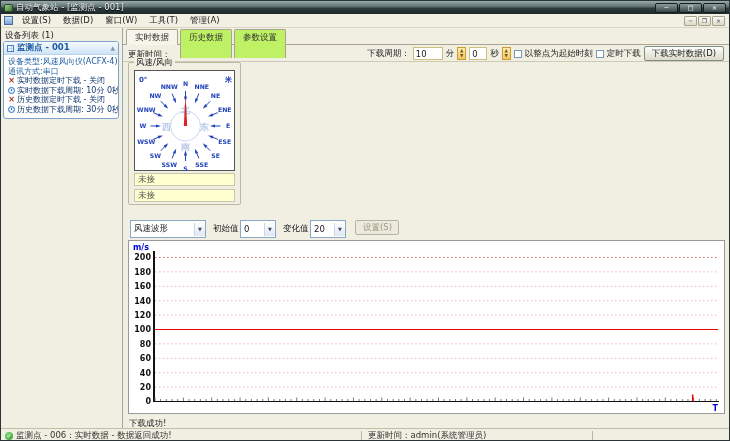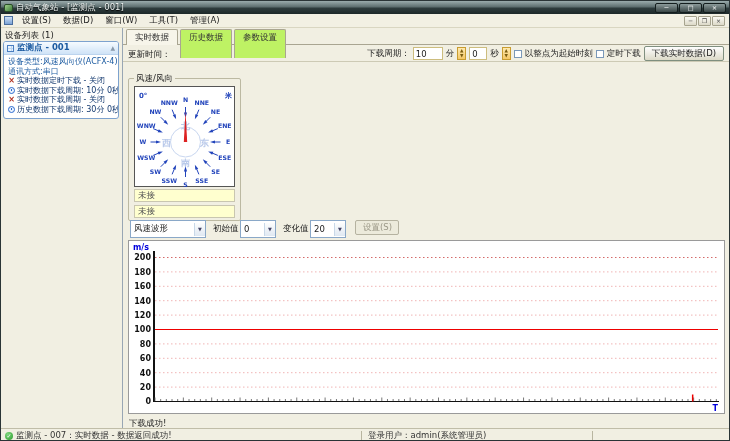--- a/index.html
+++ b/index.html
@@ -56,21 +56,21 @@
   .w30 { width:30px; } .w18 { width:18px; }
   .spin { width:9px; height:13px; background:linear-gradient(#ffeab0,#f4c868); border:1px solid #c89c30; display:flex; flex-direction:column;
     align-items:center; justify-content:center; color:#7a5c10; }
   .spin span { font-size:4.5px; line-height:4.5px; }
   .cb { width:8px; height:8px; border:1px solid #7a98b8; background:#fff; flex:none; }
   .cb-label { white-space:nowrap; }
   .btn { height:15px; line-height:13px; padding:0 7px; font-size:8.5px; background:linear-gradient(#fefefe,#dcdac8);
     border:1px solid #7f8f7f; border-radius:2px; color:#222; white-space:nowrap; }
 
   
-  .groupbox { position:absolute; left:5px; top:34px; width:113px; height:143px; border:1px solid #bcb9a2; border-radius:2px;margin-top:16px; }
+  .groupbox { position:absolute; left:5px; top:34px; width:113px; height:143px; border:1px solid #bcb9a2; border-radius:2px; }
   .groupbox-label { position:absolute; top:-6px; left:5px; background:#f1efe2; font-size:8.5px; line-height:10px; padding:0 2px; color:#222; white-space:nowrap; }
   .compass-box { position:absolute; left:5px; top:7px; width:101px; height:101px; border:1px solid #555; background:#fff; }
   .yfield { position:absolute; left:5px; width:101px; height:13px; background:#ffffcf; border:1px solid #c9c6b0; font-size:8.5px;
     color:#555; line-height:11px; padding-left:3px; }
   .yf1 { top:110px; } .yf2 { top:126px; }
 
   
   .ctl-label { position:absolute; font-size:8.5px; color:#222; top:195px; }
   .select { position:absolute; top:192px; background:#fff; border:1px solid #8aa8c8; height:18px; display:flex; align-items:center;
     font-size:8.5px; padding-left:3px; color:#222; }
@@ -140,21 +140,21 @@
           <div class="sb-line dl">
             <span class="icon-cross">×</span>
             <span>实时数据定时下载 - 关闭</span>
           </div>
           <div class="sb-line dl">
             <span class="icon-clock"></span>
             <span>实时数据下载周期: 10分 0秒</span>
           </div>
           <div class="sb-line dl">
             <span class="icon-cross">×</span>
-            <span>实时数据下载周期 - 关闭</span>
+            <span>历史数据定时下载 - 关闭</span>
           </div>
           <div class="sb-line dl">
             <span class="icon-clock"></span>
             <span>历史数据下载周期: 30分 0秒</span>
           </div>
         </div>
       </div>
     </div>
 
     <div class="content">
@@ -402,19 +402,19 @@
           </svg>
       </div>
 
       <div class="dl-status">下载成功!</div>
     </div>
   </div>
 
   <div class="statusbar">
     <span class="ss1">
       <span class="ok-icon">✓</span>
-      <span>监测点 - 007：实时数据 - 数据返回成功!</span>
+      <span>监测点 - 006：实时数据 - 数据返回成功!</span>
     </span>
     <span class="ssdiv"></span>
-    <span class="ss2">登录用户：admin(系统管理员)</span>
+    <span class="ss2">更新时间：admin(系统管理员)</span>
     <span class="ssdiv"></span>
   </div>
 </div>
 
 </body></html>

